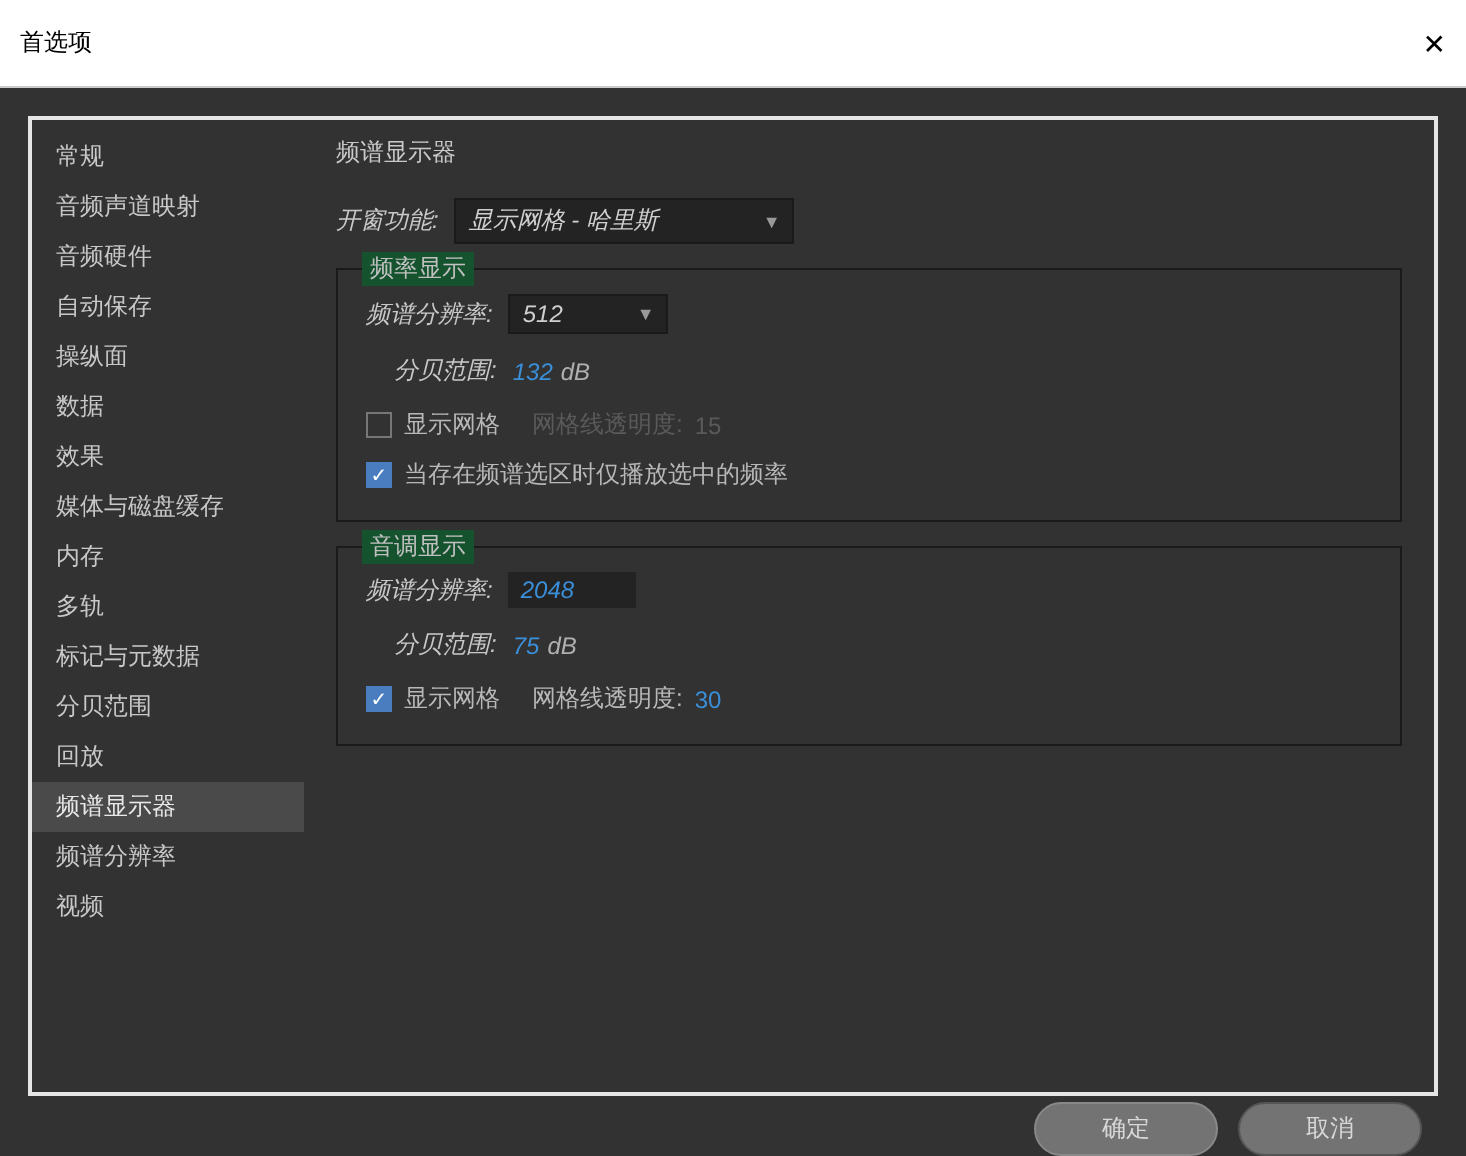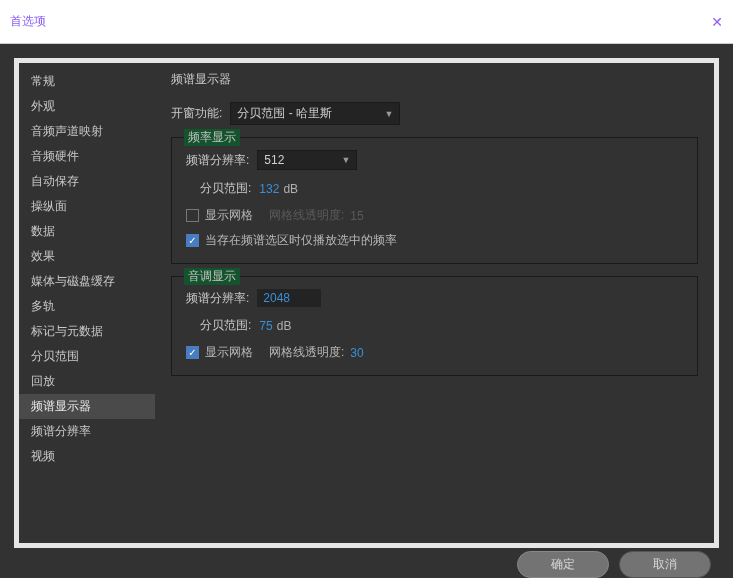--- a/index.html
+++ b/index.html
@@ -8,39 +8,39 @@
   font-size: 12px;
   background: #fff;
   color: #c8c8c8;
   width: 733px;
   height: 578px;
   overflow: hidden;
 }
 .titlebar {
   height: 44px;
   background: #fff;
-  color: #8b5cf6;
+  color: #000000;
   display: flex;
   align-items: center;
   justify-content: space-between;
   padding: 16px 10px;
   border-bottom: 1px solid #ccc;
 }
 .close-btn {
   font-size: 14px;
   cursor: pointer;
 }
 .dialog-body {
   background: #323232;
   height: 552px;
   padding: 14px;
   position: relative;
 }
 .inner-border {
-  border: 5px solid #e5e5e5;
+  border: 2px solid #e5e5e5;
   height: 490px;
   display: flex;
 }
 .sidebar {
   width: 136px;
   background: #323232;
   padding: 6px 0;
 }
 .sidebar-item {
   padding: 4px 12px;
@@ -57,36 +57,37 @@
   color: #b8b8b8;
 }
 .section-title {
   margin-bottom: 14px;
   color: #c8c8c8;
 }
 .field-row {
   display: flex;
   align-items: center;
   margin-bottom: 10px;
+  font-style: italic;
 }
 .field-label {
   color: #c8c8c8;
   margin-right: 8px;
 }
 .select-box {
   background: #232323;
   border: 1px solid #1a1a1a;
   color: #d0d0d0;
   padding: 2px 6px;
   display: flex;
   align-items: center;
   justify-content: space-between;
 }
 .select-box.wide { width: 170px; }
-.select-box.narrow { width: 100px; }
+.select-box.narrow { width: 80px; }
 .chevron {
   font-size: 9px;
   color: #999;
 }
 .group-box {
   border: 1px solid #1a1a1a;
   margin-top: 12px;
   padding: 12px 14px 14px 14px;
   position: relative;
 }
@@ -151,44 +152,44 @@
 
 <div class="titlebar">
   <span>首选项</span>
   <span class="close-btn">✕</span>
 </div>
 
 <div class="dialog-body">
   <div class="inner-border">
     <div class="sidebar">
       <div class="sidebar-item"><span>常规</span></div>
-      <div class="sidebar-item"><span>外观</span></div>
       <div class="sidebar-item"><span>音频声道映射</span></div>
       <div class="sidebar-item"><span>音频硬件</span></div>
       <div class="sidebar-item"><span>自动保存</span></div>
       <div class="sidebar-item"><span>操纵面</span></div>
       <div class="sidebar-item"><span>数据</span></div>
       <div class="sidebar-item"><span>效果</span></div>
       <div class="sidebar-item"><span>媒体与磁盘缓存</span></div>
+      <div class="sidebar-item"><span>内存</span></div>
       <div class="sidebar-item"><span>多轨</span></div>
       <div class="sidebar-item"><span>标记与元数据</span></div>
       <div class="sidebar-item"><span>分贝范围</span></div>
       <div class="sidebar-item"><span>回放</span></div>
       <div class="sidebar-item active"><span>频谱显示器</span></div>
       <div class="sidebar-item"><span>频谱分辨率</span></div>
       <div class="sidebar-item"><span>视频</span></div>
     </div>
 
     <div class="content">
       <div class="section-title">频谱显示器</div>
 
       <div class="field-row">
         <span class="field-label">开窗功能:</span>
         <div class="select-box wide">
-          <span>分贝范围 - 哈里斯</span>
+          <span>显示网格 - 哈里斯</span>
           <span class="chevron">▼</span>
         </div>
       </div>
 
       <div class="group-box">
         <div class="group-title">频率显示</div>
         <div class="field-row">
           <span class="field-label">频谱分辨率:</span>
           <div class="select-box narrow">
             <span>512</span>

